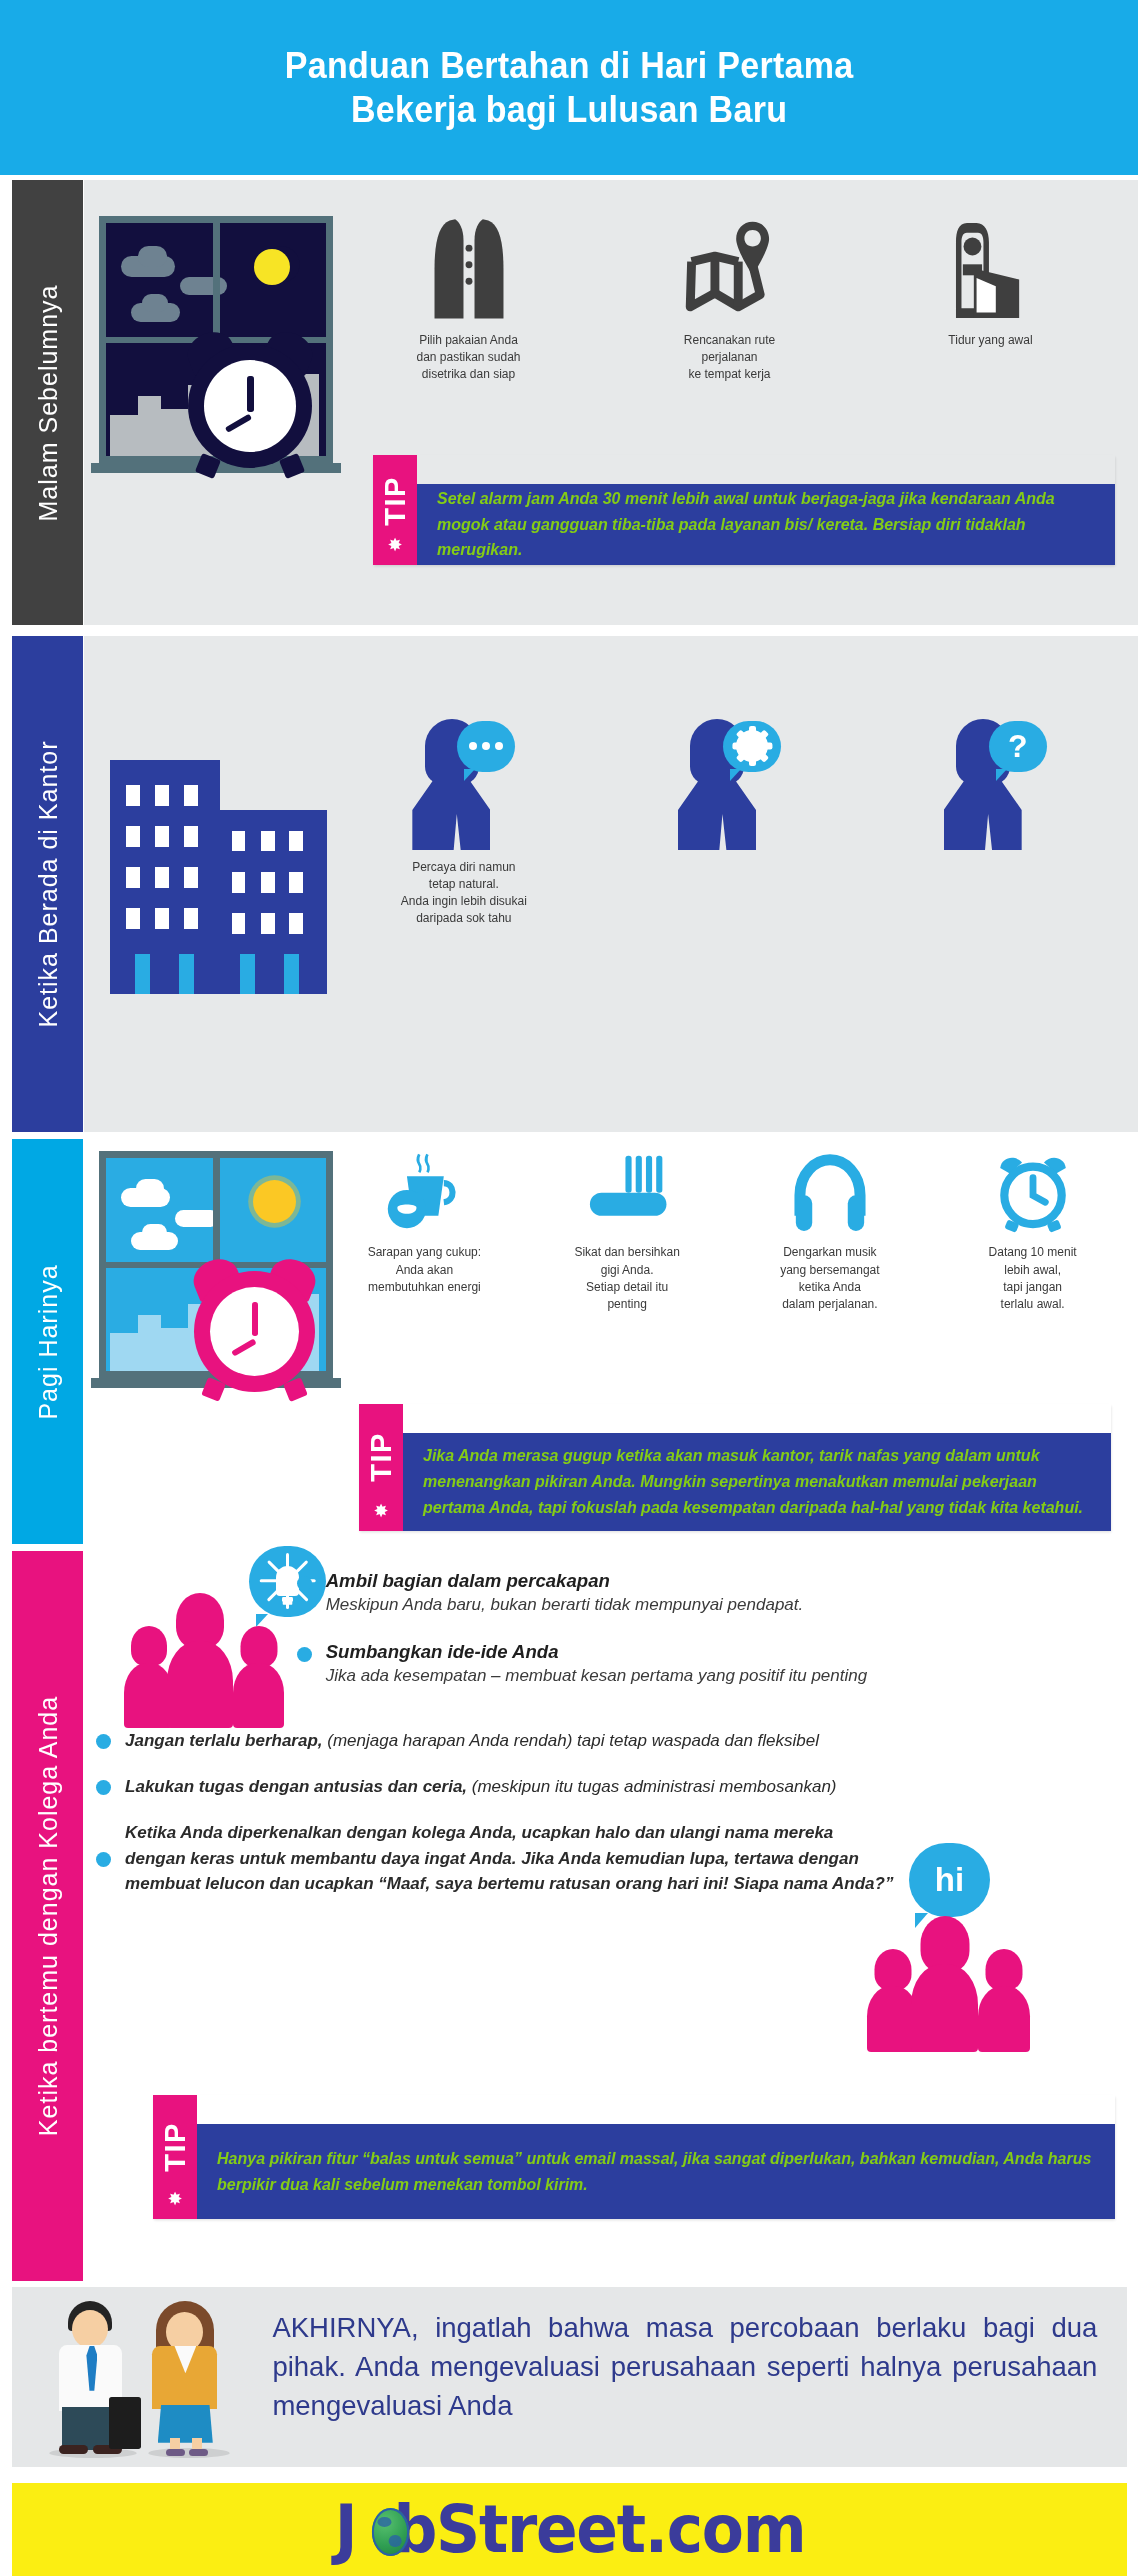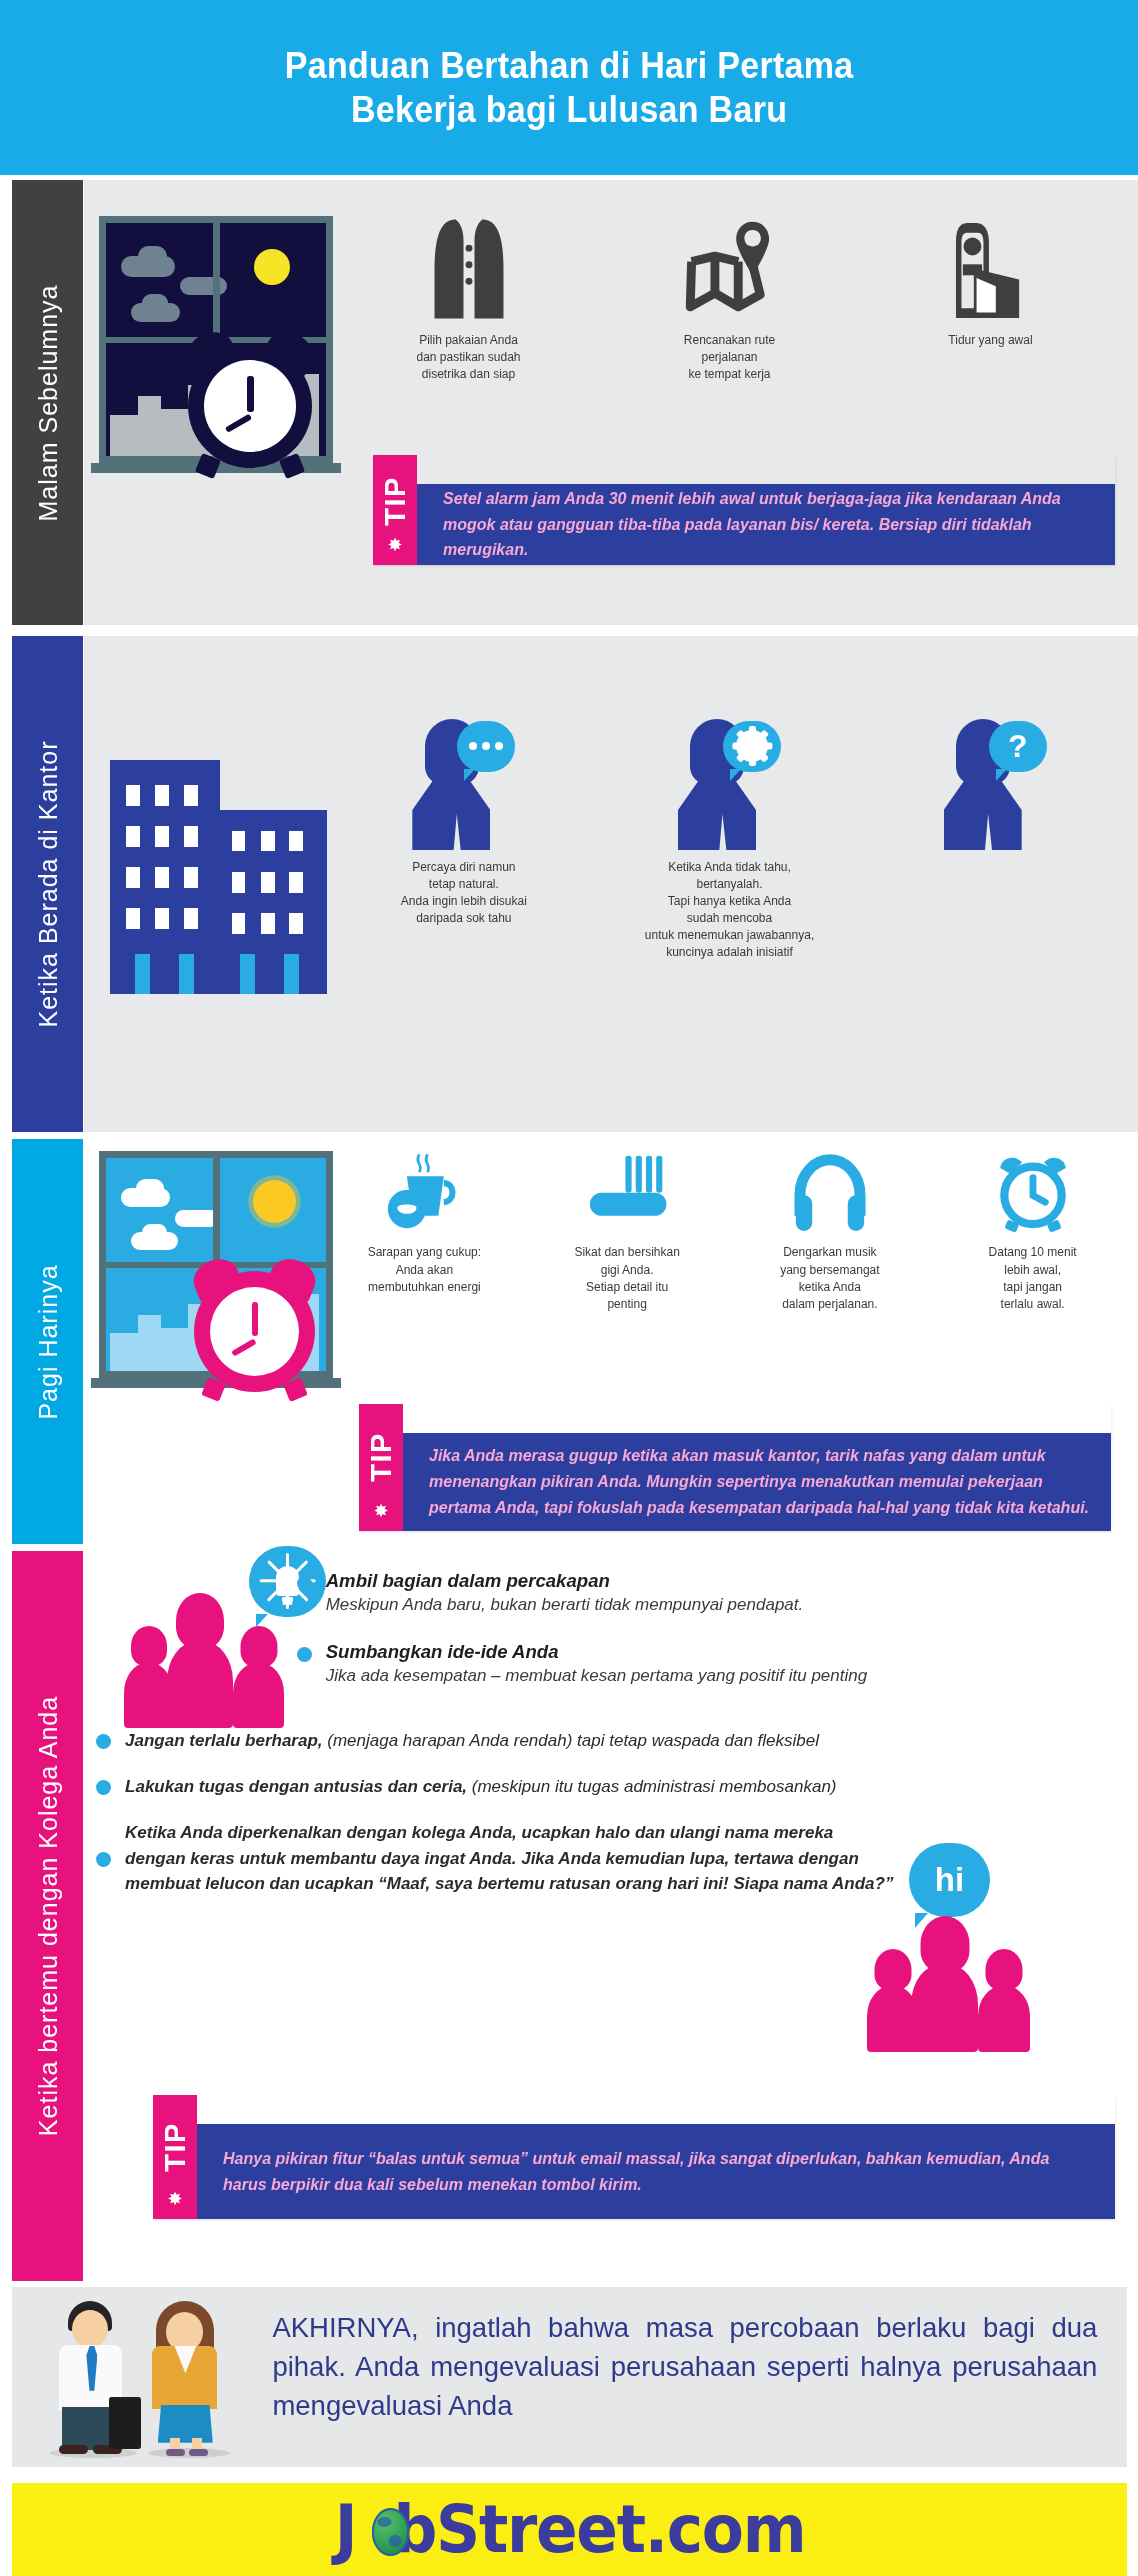--- a/index.html
+++ b/index.html
@@ -162,26 +162,26 @@
     letter-spacing: 1.4px;
   }
   .tip-badge .tip-spark {
     position: absolute; left: 50%; bottom: 11px;
     transform: translateX(-50%);
     color: #ffffff; font-size: 18px; line-height: 1;
   }
   .tip-body {
     flex: 1;
     background: #2C3E9E;
-    color: #f9a8d4;
+    color: #84cc16;
     font-style: italic;
     font-weight: bold;
     font-size: 16px;
     line-height: 1.62;
-    padding: 15px 18px 15px 26px;
+    padding: 15px 18px 15px 20px;
     display: flex; align-items: center; margin-top: 29px;
   }
 
   
   .window { position: absolute; }
   .win-frame {
     position: absolute; left: 0; top: 0;
     width: 100%; height: 100%;
     border: 7.6px solid #53717B;
     background: #120F3E;
@@ -539,26 +539,20 @@
                   <span class="gear-teeth">
                     <i style="transform:rotate(0deg)"></i>
                       <i style="transform:rotate(45deg)"></i>
                     <i style="transform:rotate(90deg)"></i>
                       <i style="transform:rotate(135deg)"></i>
                   </span>
                 </span>
               </div>
             </div>
           </div>
-          <div class="caption">Ketika Anda tidak tahu,
-bertanyalah.
-Tapi hanya ketika Anda
-sudah mencoba
-untuk menemukan jawabannya,
-kuncinya adalah inisiatif</div>
         </div>
 
         <div class="icon-col" style="width:266px;">
           <div class="icon-box" style="height:137px;">
             <div class="person-icon">
               <div class="person-head"></div>
               <div class="person-body"></div>
               <div class="bubble">
                 <span class="bubble-q">?</span>
               </div>

